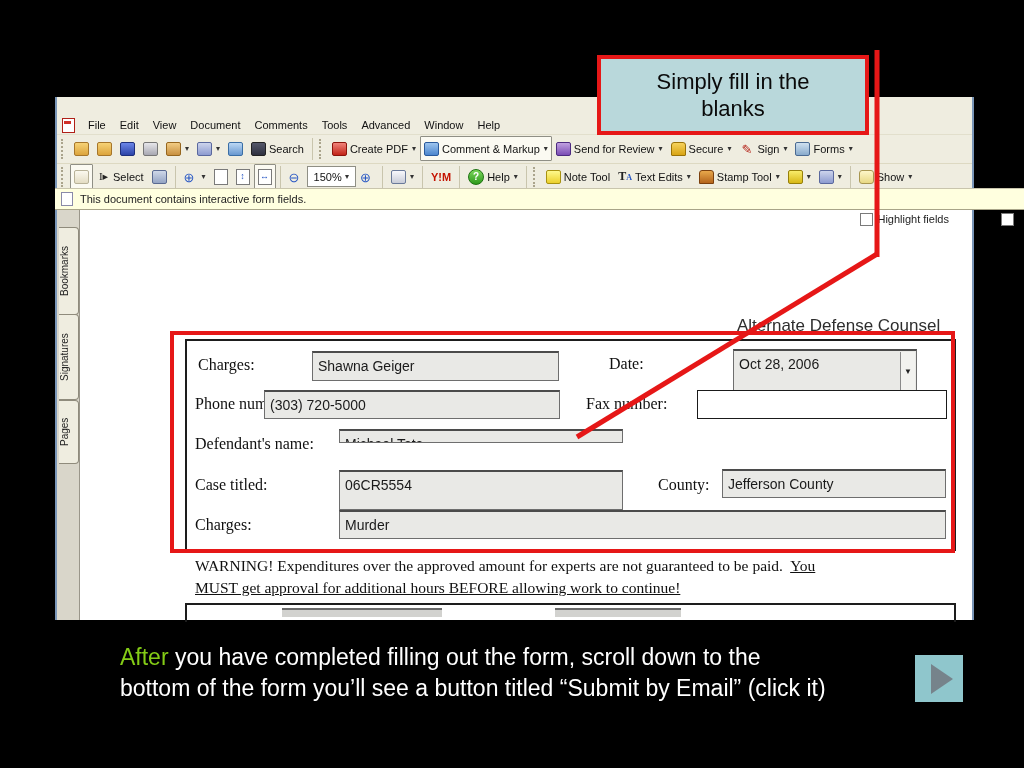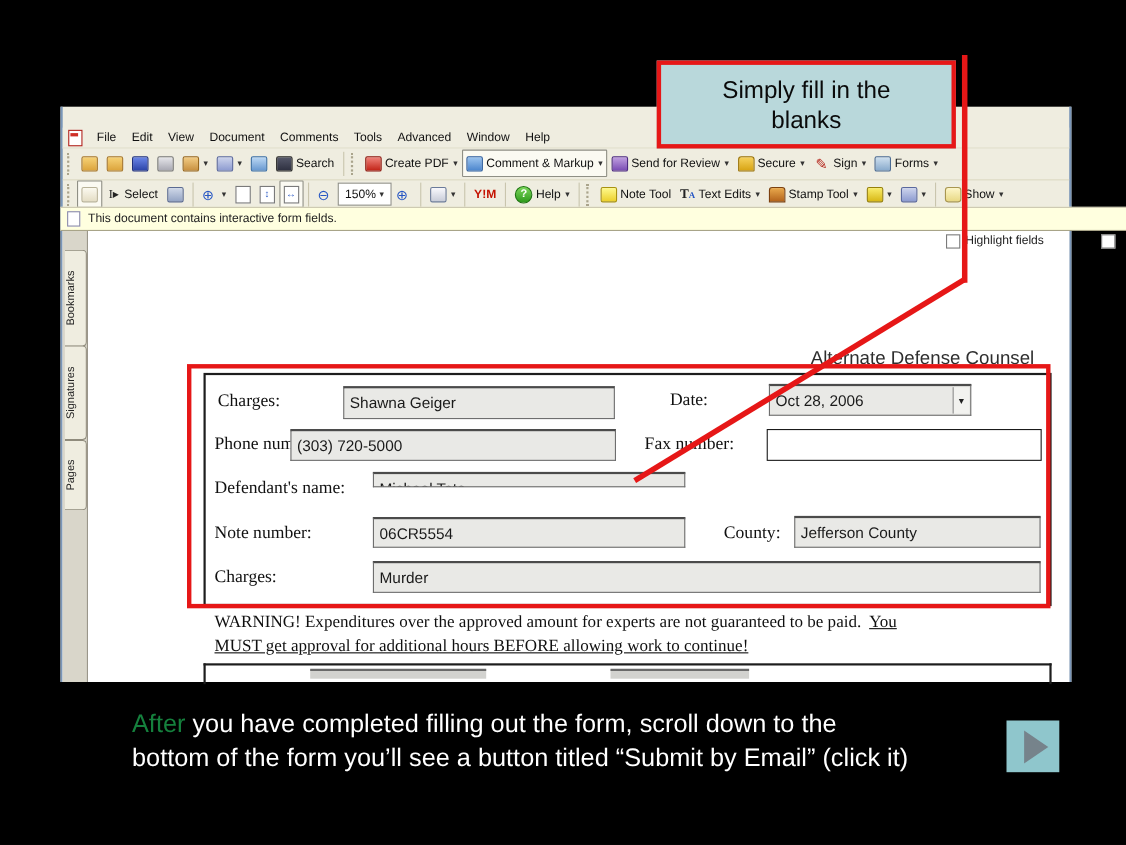--- a/index.html
+++ b/index.html
@@ -94,21 +94,21 @@
   .stubfield{position:absolute;height:9px;background:#d2d2cf;border-top:2px solid #6a6a6a;box-sizing:border-box;}
 
   
   #callout{position:absolute;left:597px;top:55px;width:272px;height:80px;background:#b9d8db;
            border:4px solid #e61717;box-sizing:border-box;display:flex;flex-direction:column;
            align-items:center;justify-content:center;color:#0a0a0a;font-size:22px;line-height:27px;z-index:6;}
   #redrect{position:absolute;left:170px;top:331px;width:785px;height:222px;border:4px solid #e61717;
            box-sizing:border-box;z-index:5;}
   #lines{position:absolute;left:0;top:0;width:1024px;height:768px;pointer-events:none;z-index:6;}
   #bottomtext{position:absolute;left:120px;top:642px;width:800px;color:#fff;font-size:23px;line-height:31px;z-index:4;}
-  #bottomtext .hl{color:#15803d;}
+  #bottomtext .hl{color:#84cc16;}
   #nextbtn{position:absolute;left:915px;top:655px;width:48px;height:47px;background:#8fc6cc;z-index:6;
            display:flex;align-items:center;justify-content:center;}
   #nextbtn .tri{width:0;height:0;border-top:15px solid transparent;border-bottom:15px solid transparent;
                 border-left:22px solid #76838b;margin-left:6px;}
 </style>
 </head>
 <body>
 
 <div id="slide">
 
@@ -283,32 +283,32 @@
       </div>
       <div id="page"></div>
     </div>
 
     <div class="pdfabs" id="pdfsubtitle">Alternate Defense Counsel</div>
     <div class="pdfabs" id="formbox"></div>
 
     <div class="pdfabs flabel" style="left:141px;top:259px;">Charges:</div>
     <div class="pdfabs ffield" style="left:255px;top:254px;width:247px;height:30px;">Shawna Geiger</div>
     <div class="pdfabs flabel" style="left:552px;top:258px;">Date:</div>
-    <div class="pdfabs ffield" style="left:642px;top:252px;width:184px;height:29px;"><span>Oct 28, 2006</span><span class="ddbtn">▼</span></div>
+    <div class="pdfabs ffield" style="left:676px;top:252px;width:184px;height:43px;"><span>Oct 28, 2006</span><span class="ddbtn">▼</span></div>
 
     <div class="pdfabs flabel" style="left:138px;top:298px;">Phone number:</div>
     <div class="pdfabs ffield" style="left:207px;top:293px;width:296px;height:29px;">(303) 720-5000</div>
     <div class="pdfabs flabel" style="left:529px;top:298px;">Fax number:</div>
     <div class="pdfabs ffield white" style="left:640px;top:293px;width:250px;height:29px;"></div>
 
     <div class="pdfabs flabel" style="left:138px;top:338px;">Defendant's name:</div>
     <div class="pdfabs ffield" style="left:282px;top:332px;width:284px;height:14px;">Michael Tate</div>
 
-    <div class="pdfabs flabel" style="left:138px;top:379px;">Note number:</div>
-    <div class="pdfabs ffield" style="left:282px;top:373px;width:284px;height:28px;">06CR5554</div>
+    <div class="pdfabs flabel" style="left:138px;top:379px;">Case titled:</div>
+    <div class="pdfabs ffield" style="left:282px;top:373px;width:284px;height:40px;">06CR5554</div>
     <div class="pdfabs flabel" style="left:601px;top:379px;">County:</div>
     <div class="pdfabs ffield" style="left:665px;top:372px;width:224px;height:29px;">Jefferson County</div>
 
     <div class="pdfabs flabel" style="left:138px;top:419px;">Charges:</div>
     <div class="pdfabs ffield" style="left:282px;top:413px;width:607px;height:29px;">Murder</div>
 
     <div class="pdfabs" id="warn1"><span>WARNING! Expenditures over the approved amount for experts are not guaranteed to be paid.&nbsp; </span><span style="text-decoration:underline;">You</span></div>
     <div class="pdfabs" id="warn2"><span style="text-decoration:underline;">MUST get approval for additional hours BEFORE allowing work to continue!</span></div>
 
     <div class="pdfabs" id="lowerbox">

